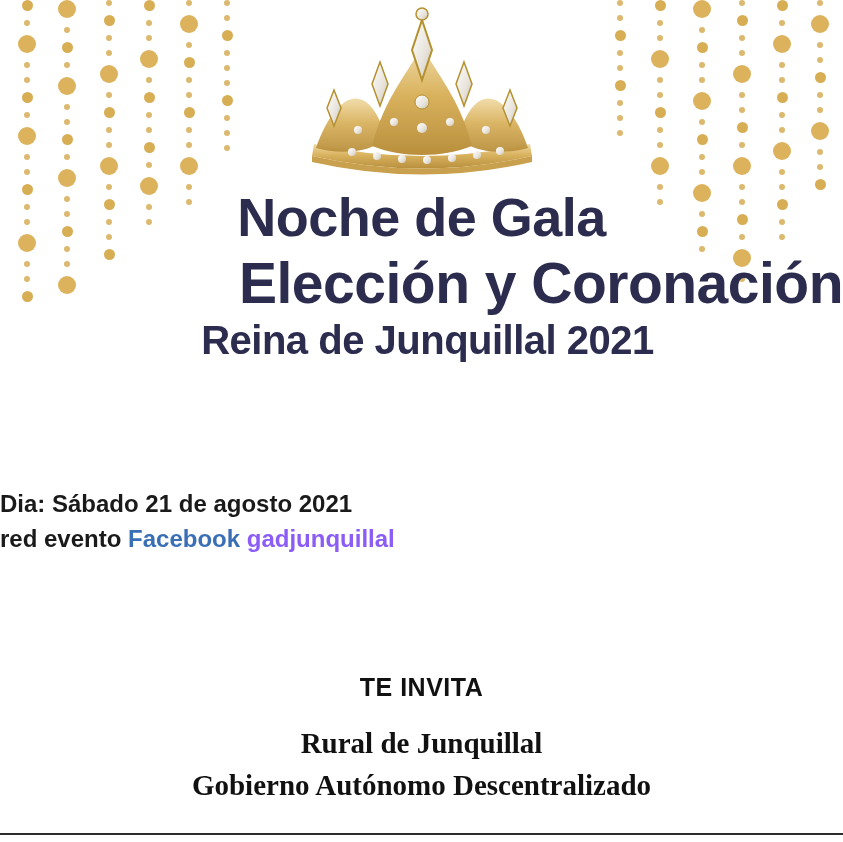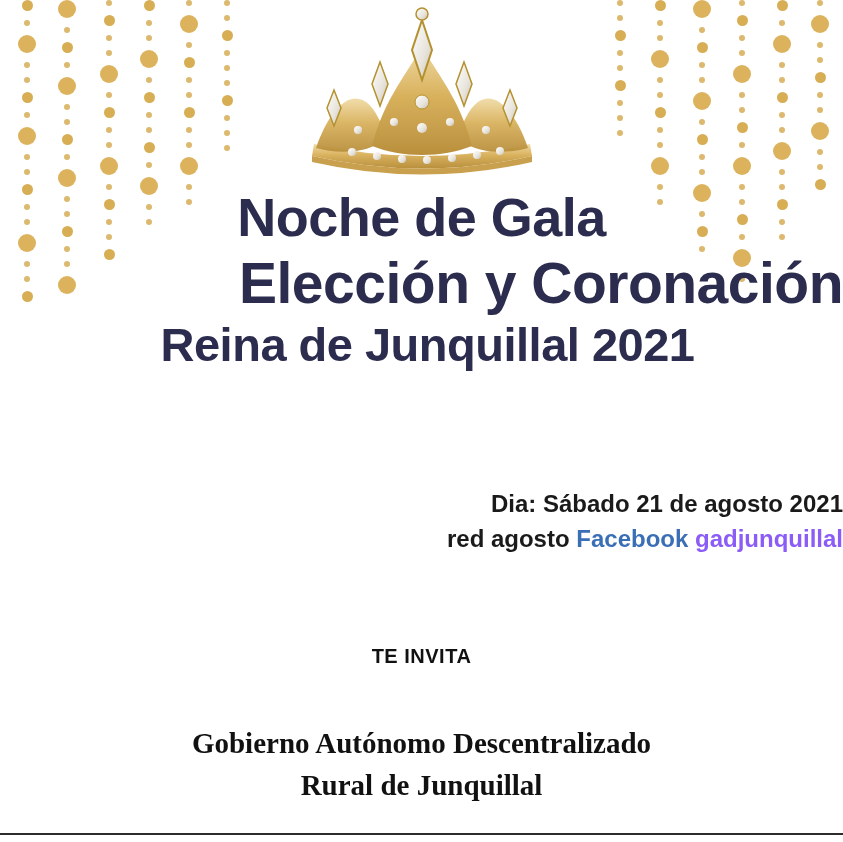--- a/index.html
+++ b/index.html
@@ -65,46 +65,46 @@
     left: 0;
     width: 100%;
     text-align: center;
     color: #2b2c4e;
     font-weight: bold;
     line-height: 1.18;
     letter-spacing: -0.5px;
   }
   .headline .l1 { font-size: 54px; display: block; }
   .headline .l2 { font-size: 57px; display: block; text-align: right; }
-  .headline .l3 { font-size: 47px; display: block; padding-left: 12px; }
+  .headline .l3 { font-size: 40px; display: block; padding-left: 12px; }
 
   
   .details {
     position: absolute;
     top: 487px;
     left: 0;
     width: 100%;
-    text-align: right;
+    text-align: left;
     color: #1a1a1a;
     font-size: 24px;
     font-weight: bold;
     line-height: 1.45;
   }
   .details .line { display: block; }
   .fb  { color: #3b6fb5; margin-top: 44px; }
   .red { color: #8b5cf6; }
 
   .invita {
     position: absolute;
-    top: 645px;
+    top: 673px;
     left: 0;
     width: 100%;
     text-align: center;
     color: #111111;
-    font-size: 20px;
+    font-size: 25px;
     font-weight: bold;
     letter-spacing: 0.5px;
   }
 
   .org {
     position: absolute;
     top: 722px;
     left: 0;
     width: 100%;
     text-align: center;
@@ -368,24 +368,24 @@
   </div>
 
   <div class="headline">
     <span class="l1">Noche de Gala</span>
     <span class="l2">Elección y Coronación</span>
     <span class="l3">Reina de Junquillal 2021</span>
   </div>
 
   <div class="details">
     <span class="line">Dia: Sábado 21 de agosto 2021</span>
-    <span class="line"><span>red agosto </span><span class="fb">Facebook</span><span class="red"> gadjunquillal</span></span>
+    <span class="line"><span>red evento </span><span class="fb">Facebook</span><span class="red"> gadjunquillal</span></span>
   </div>
 
   <div class="invita">TE INVITA</div>
 
   <div class="org">
+    <span class="line">Rural  de Junquillal</span>
     <span class="line">Gobierno Autónomo Descentralizado</span>
-    <span class="line">Rural  de Junquillal</span>
   </div>
 
   <div class="bottom-rule"></div>
 </div>
 
 </body></html>

